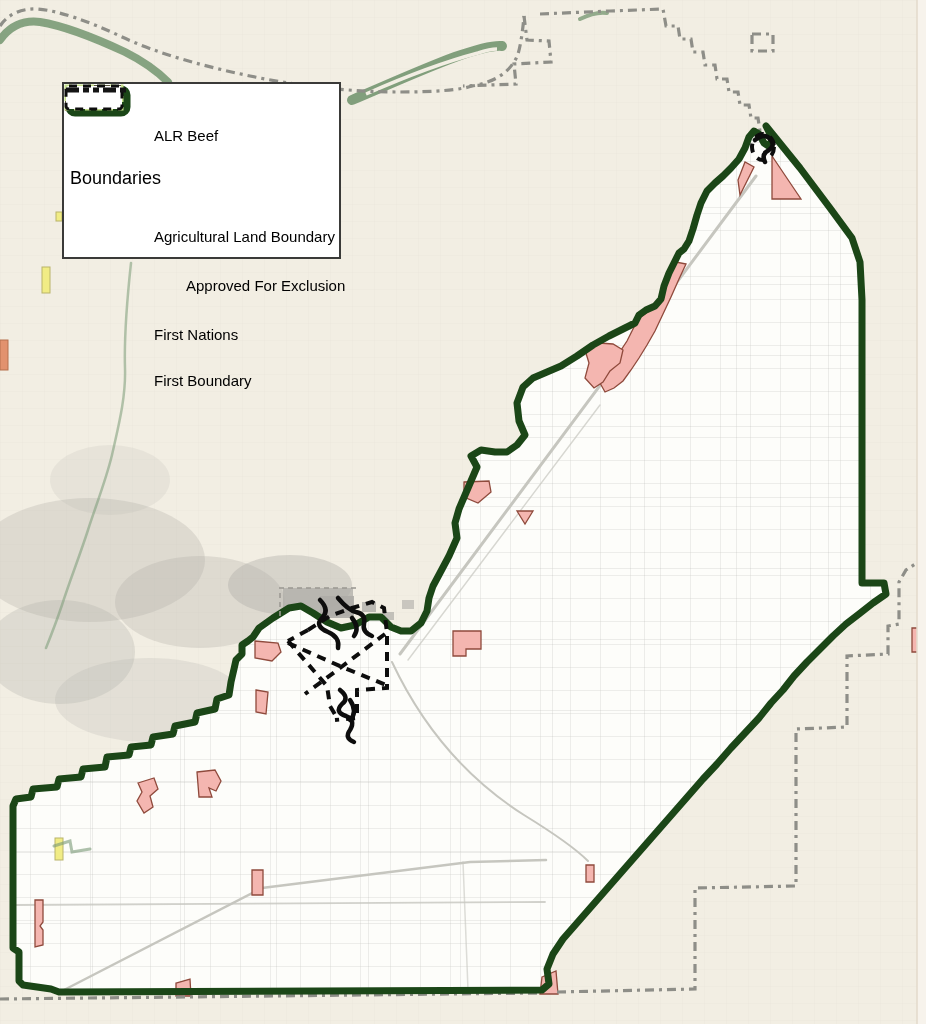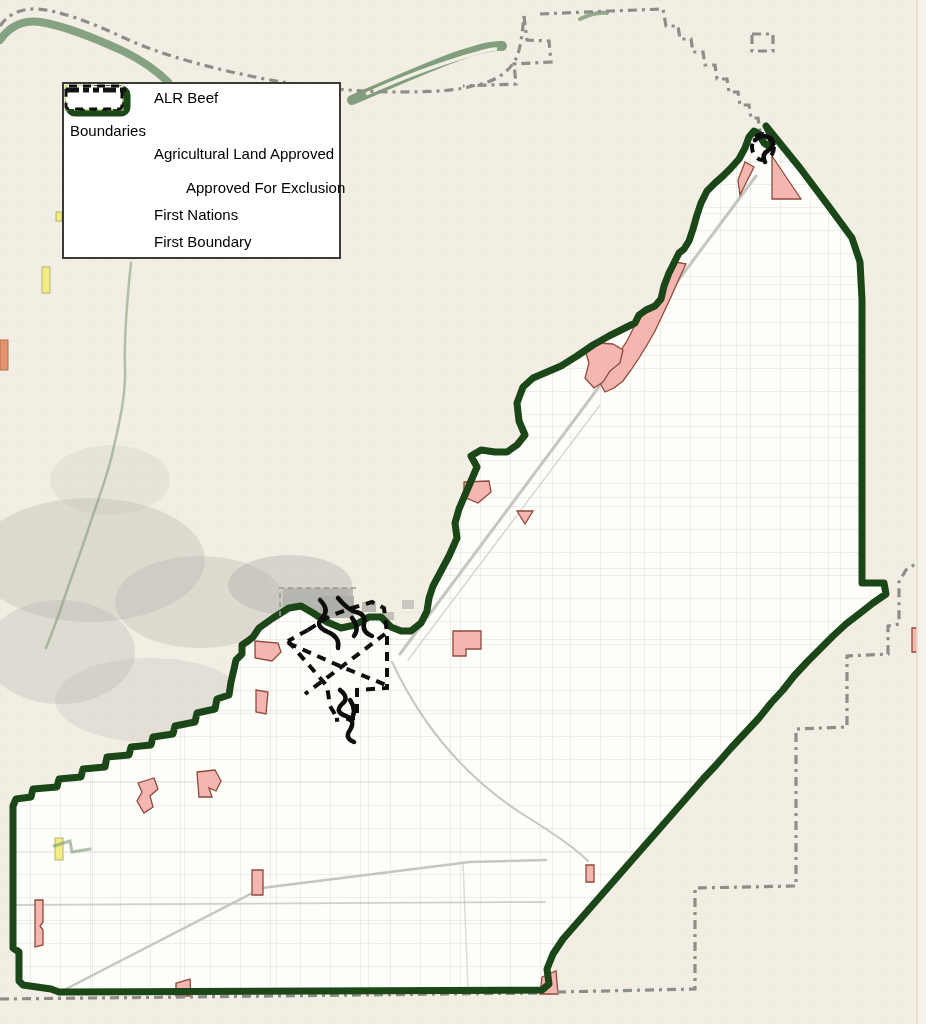--- a/index.html
+++ b/index.html
@@ -22,23 +22,23 @@
   .road            {fill:none;stroke:#c6c6bf;stroke-linecap:round;}
   .gray-dash-light {fill:none;stroke:#9c9a94;stroke-width:2;stroke-dasharray:5 4;opacity:.8;}
   .urban           {fill:var(--urban-gray,#aeaca7);}
   .yellow          {fill:var(--yellow-parcel,#f1ec85);stroke:#b9b46a;stroke-width:1;}
   .orange          {fill:var(--orange-parcel,#e2926e);stroke:#b5714f;stroke-width:1;}
 
   
   #legend{position:absolute;left:62px;top:82px;width:279px;height:177px;
           background:#ffffff;border:2px solid #3a3a38;box-sizing:border-box;
           padding-top:5px;color:#000;}
-  .legend-row{display:flex;align-items:flex-start;padding-left:8px;}
+  .legend-row{display:flex;align-items:flex-end;padding-left:8px;margin-top:22px;}
   .row-beef{height:33px;}
-  .row-header{height:23px;padding-left:6px;font-size:15px;}
+  .row-header{height:23px;padding-left:6px;font-size:18px;}
   .row-alr{height:34px;}
   .row-excl{height:27px;padding-left:40px;}
   .row-fn{height:27px;}
   .row-city{height:24px;}
   .swatch-box{flex:0 0 72px;display:flex;align-items:center;justify-content:flex-start;padding-left:6px;}
   .legend-label{font-size:15px;margin-left:4px;white-space:nowrap;}
   .sw-beef-rect{fill:var(--alr-beef-fill,#f4b6b0);stroke:#9e6b66;stroke-width:2;}
   .sw-alr-rect {fill:#ffffff;stroke:var(--alr-boundary-green,#1b4617);stroke-width:9;}
   .sw-excl-rect{fill:var(--approved-exclusion-fill,#eff6d9);stroke:var(--approved-exclusion-border,#c6e08a);
                 stroke-width:3;stroke-dasharray:6 5;}
@@ -174,21 +174,21 @@
       </span>
       <span class="legend-label">ALR Beef</span>
     </div>
     <div class="legend-row row-header">Boundaries</div>
     <div class="legend-row row-alr">
       <span class="swatch-box">
         <svg width="68" height="34">
             <rect class="sw-alr-rect" x="6" y="6" width="56" height="22" rx="5"></rect>
           </svg>
       </span>
-      <span class="legend-label">Agricultural Land Approved</span>
+      <span class="legend-label">Agricultural Land Boundary</span>
     </div>
     <div class="legend-row row-excl">
       <span class="swatch-box">
         <svg width="60" height="27">
             <rect class="sw-excl-rect" x="2" y="2" width="56" height="23"></rect>
           </svg>
       </span>
       <span class="legend-label">Approved For Exclusion</span>
     </div>
     <div class="legend-row row-fn">

